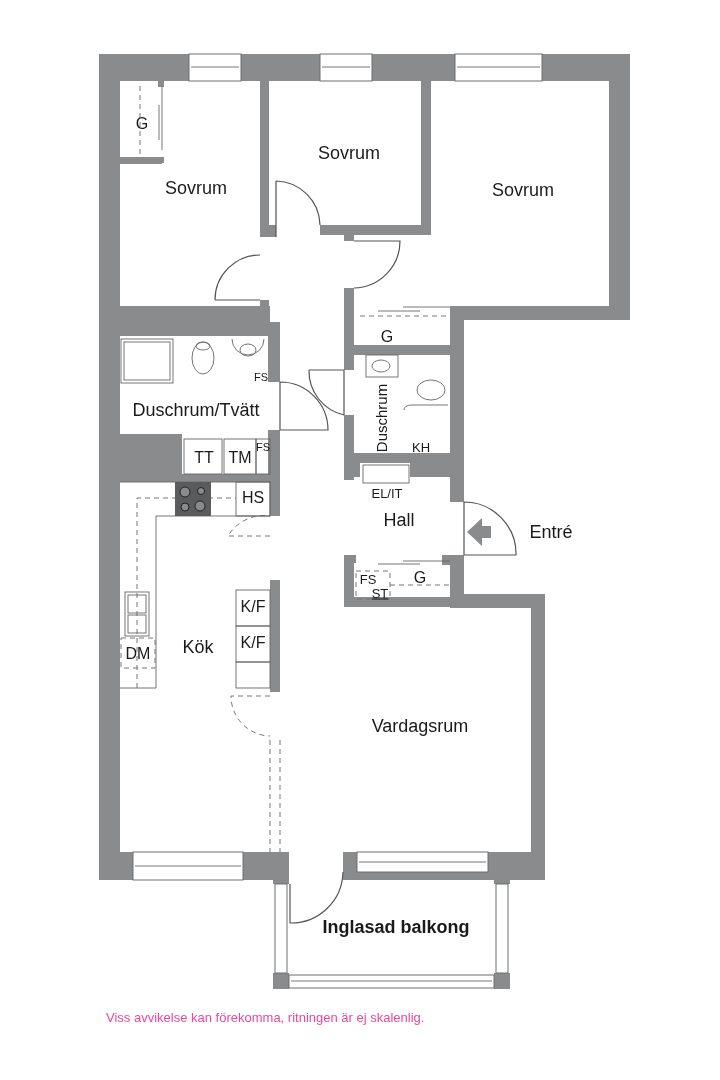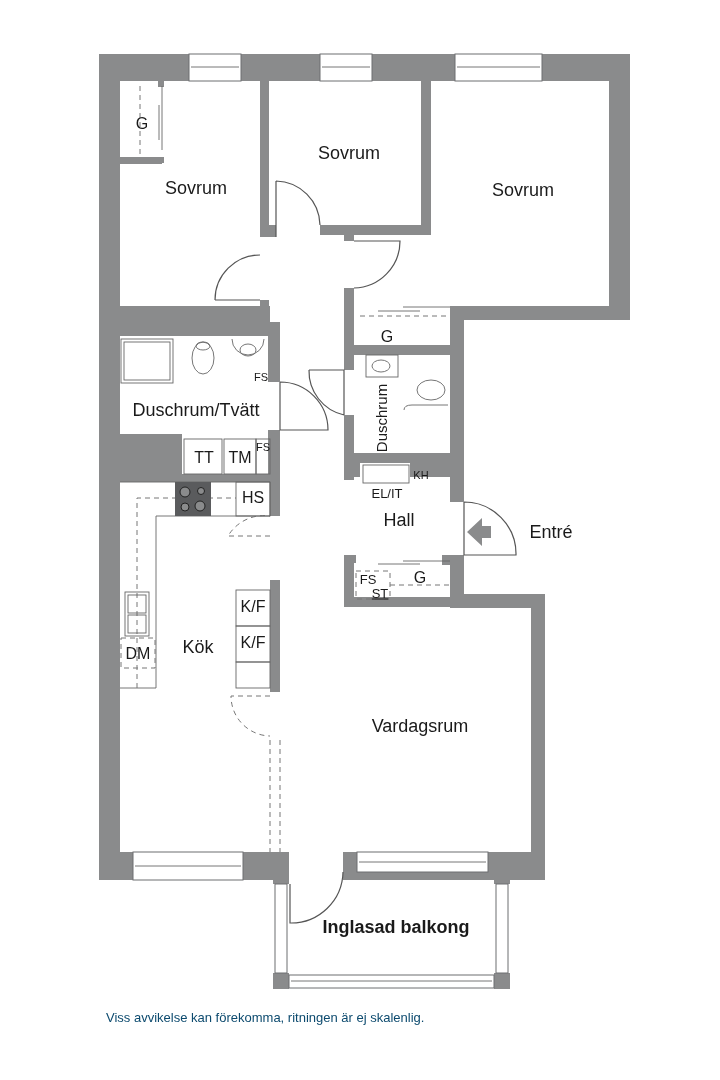--- a/index.html
+++ b/index.html
@@ -9,21 +9,21 @@
   .wall { fill:#8a8b8c; }
   .line { fill:none; stroke:#555; stroke-width:1.2; }
   .thin { fill:none; stroke:#666; stroke-width:0.9; }
   .dash { fill:none; stroke:#777; stroke-width:1; stroke-dasharray:5 4; }
   .win  { fill:#ffffff; stroke:#6d6e70; stroke-width:1; }
   .label { position:absolute; white-space:nowrap; transform:translate(-50%,-50%);
            font-size:18px; color:#1a1a1a; }
   .label.small { font-size:16px; }
   .label.tiny { font-size:11px; }
   .label.vert { transform:translate(-50%,-50%) rotate(-90deg); font-size:15px; }
-  .footnote { position:absolute; left:106px; top:1010px; font-size:13px; color:#0c4a6e; }
+  .footnote { position:absolute; left:106px; top:1010px; font-size:13px; color:#ec4899; }
 </style>
 </head>
 <body>
 
 <svg id="plan" viewBox="0 0 720 1080" xmlns="http://www.w3.org/2000/svg">
 
   <g>
 
     <rect class="wall" x="99" y="54" width="446" height="27"></rect>
 
@@ -202,18 +202,18 @@
 <div class="label small" style="left:387px;top:337px;">G</div>
 <div class="label small" style="left:420px;top:578px;">G</div>
 <div class="label tiny" style="left:261px;top:377px;">FS</div>
 <div class="label tiny" style="left:263px;top:447px;">FS</div>
 <div class="label small" style="left:204px;top:458px;">TT</div>
 <div class="label small" style="left:240px;top:458px;">TM</div>
 <div class="label small" style="left:253px;top:498px;">HS</div>
 <div class="label small" style="left:253px;top:607px;">K/F</div>
 <div class="label small" style="left:253px;top:643px;">K/F</div>
 <div class="label small" style="left:138px;top:654px;">DM</div>
-<div class="label tiny" style="left:421px;top:475px;font-size:11px;">KH</div>
+<div class="label tiny" style="left:421px;top:447px;font-size:13px;">KH</div>
 <div class="label tiny" style="left:387px;top:493px;font-size:13px;">EL/IT</div>
 <div class="label tiny" style="left:368px;top:579px;font-size:13px;">FS</div>
 <div class="label tiny" style="left:380px;top:593px;font-size:13px;text-decoration:underline;">ST</div>
 
 <div class="footnote">Viss avvikelse kan förekomma, ritningen är ej skalenlig.</div>
 
 </body></html>

